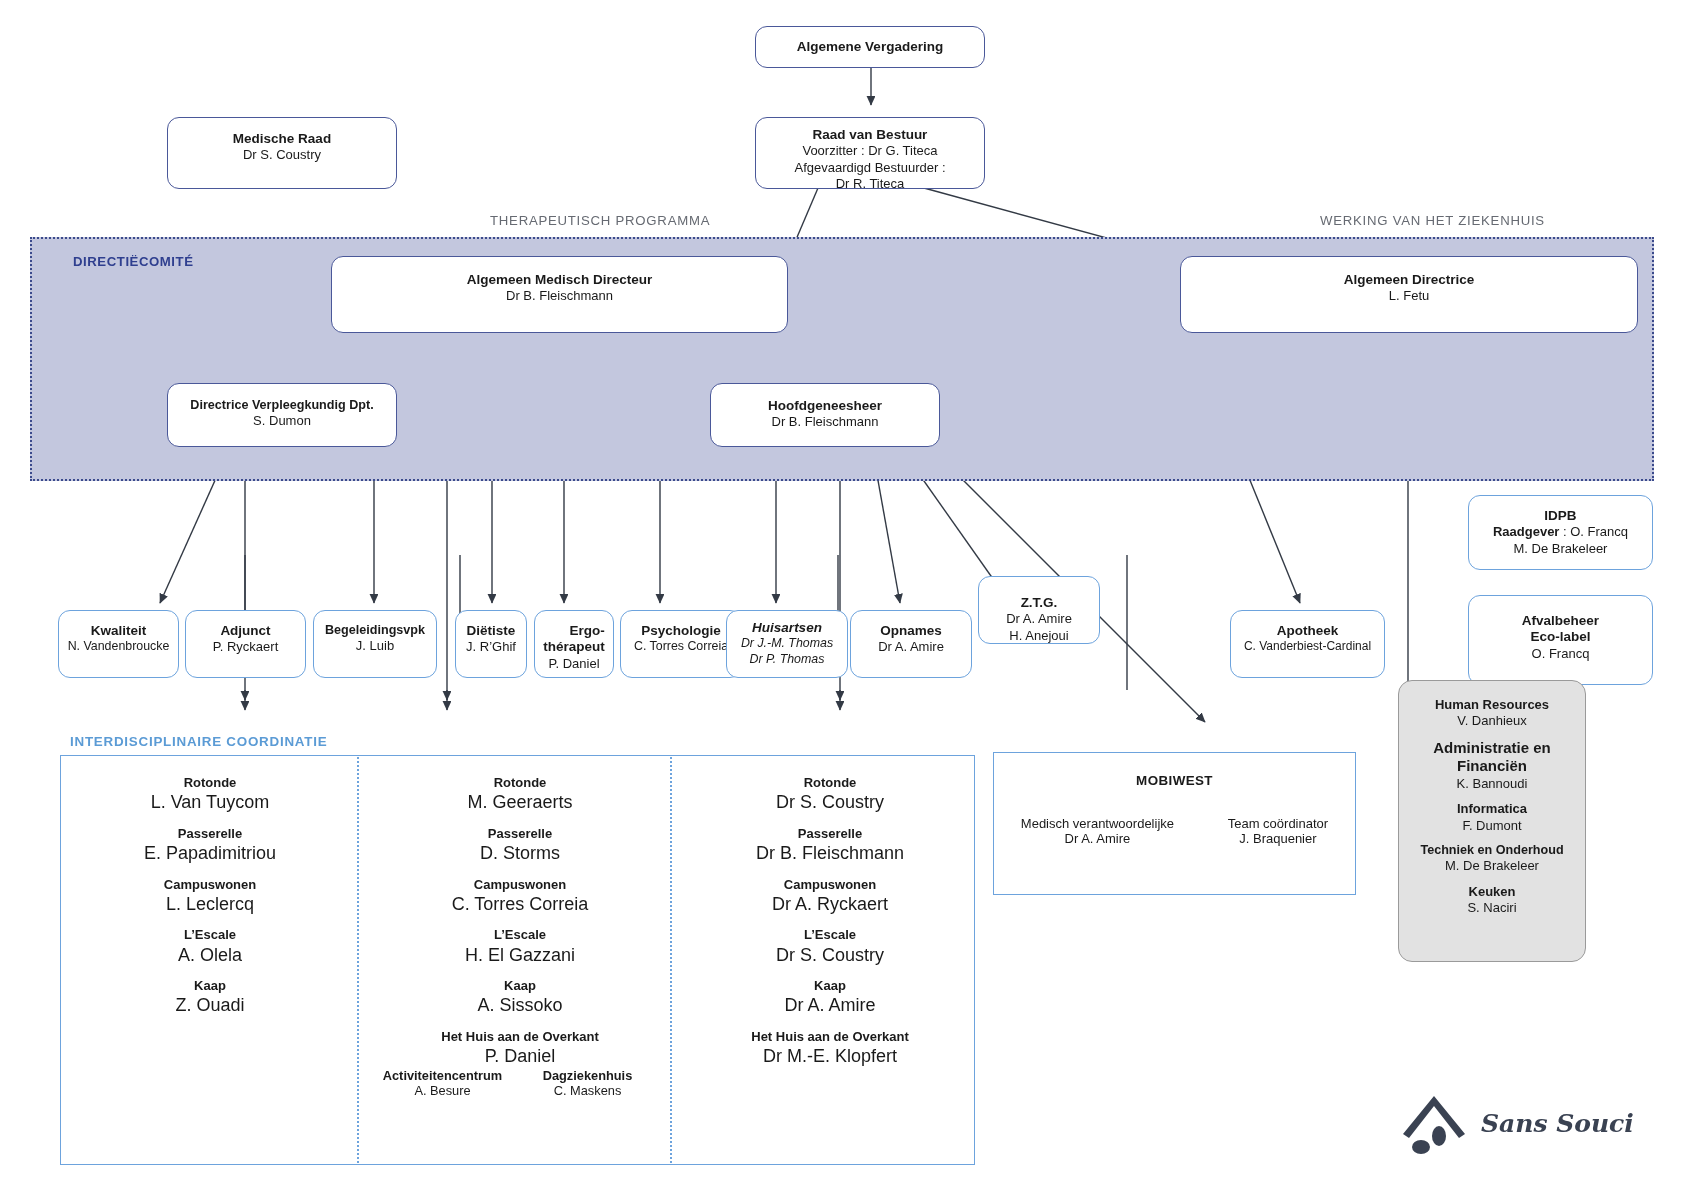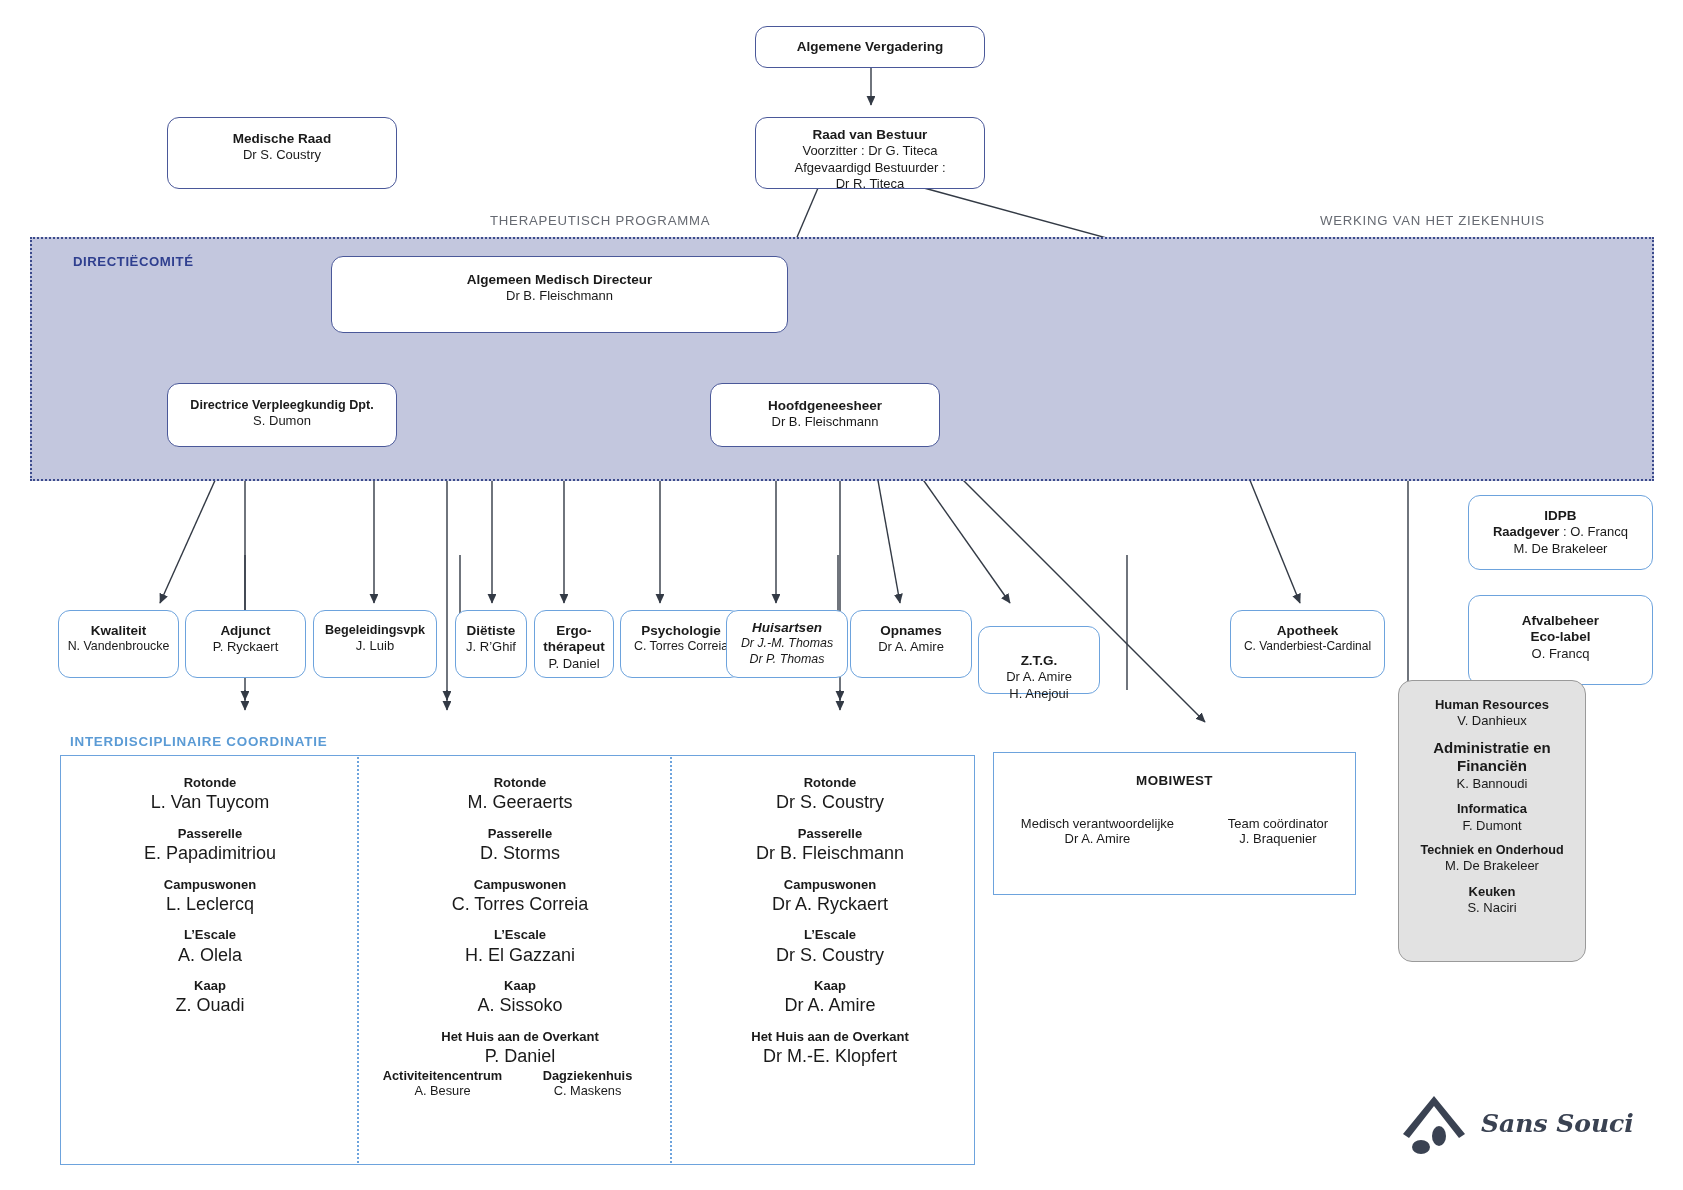--- a/index.html
+++ b/index.html
@@ -28,21 +28,21 @@
   .box {
     position: absolute;
     box-sizing: border-box;
     background: #ffffff;
     border: 1.3px solid #4a5899;
     border-radius: 12px;
     display: flex;
     flex-direction: column;
     align-items: center;
     justify-content: flex-start;
-    text-align: center;
+    text-align: right;
     padding-top: 10px;
     z-index: 5;
   }
   .box.blue {
     border-color: #6da3dd;
     border-width: 1.2px;
   }
   .box .ttl {
     font-weight: bold;
     font-size: 13.5px;
@@ -261,20 +261,24 @@
   <div class="box" style="left:167px; top:117px; width:230px; height:72px; padding-top:13px;">
     <div class="ttl">Medische Raad</div>
     <div class="sub">Dr S. Coustry</div>
   </div>
 
   <div class="box" style="left:331px; top:256px; width:457px; height:77px; padding-top:15px;">
     <div class="ttl">Algemeen Medisch Directeur</div>
     <div class="sub">Dr B. Fleischmann</div>
   </div>
 
+  <div class="box" style="left:1180px; top:256px; width:458px; height:77px; padding-top:15px;">
+    <div class="ttl">Algemeen Directrice</div>
+    <div class="sub">L. Fetu</div>
+  </div>
 
   <div class="box" style="left:167px; top:383px; width:230px; height:64px; padding-top:14px;">
     <div class="ttl small" style="font-size:12.6px;">Directrice Verpleegkundig Dpt.</div>
     <div class="sub">S. Dumon</div>
   </div>
 
 
   <div class="box" style="left:710px; top:383px; width:230px; height:64px; padding-top:14px;">
     <div class="ttl">Hoofdgeneesheer</div>
     <div class="sub">Dr B. Fleischmann</div>
@@ -315,21 +319,21 @@
     <div class="ttl">Huisartsen</div>
     <div class="sub" style="font-size:12.4px;">Dr J.-M. Thomas</div>
     <div class="sub" style="font-size:12.4px;">Dr P. Thomas</div>
   </div>
 
   <div class="box blue" style="left:850px; top:610px; width:122px; height:68px; padding-top:12px;">
     <div class="ttl">Opnames</div>
     <div class="sub">Dr A. Amire</div>
   </div>
 
-  <div class="box blue" style="left:978px; top:626px; width:122px; height:68px; padding-top:26px;">
+  <div class="box blue" style="left:978px; top:576px; width:122px; height:68px; padding-top:18px;">
     <div class="ttl">Z.T.G.</div>
     <div class="sub">Dr A. Amire</div>
     <div class="sub">H. Anejoui</div>
   </div>
 
   <div class="box blue" style="left:1230px; top:610px; width:155px; height:68px; padding-top:12px;">
     <div class="ttl">Apotheek</div>
     <div class="sub" style="font-size:12px;">C. Vanderbiest-Cardinal</div>
   </div>
 

